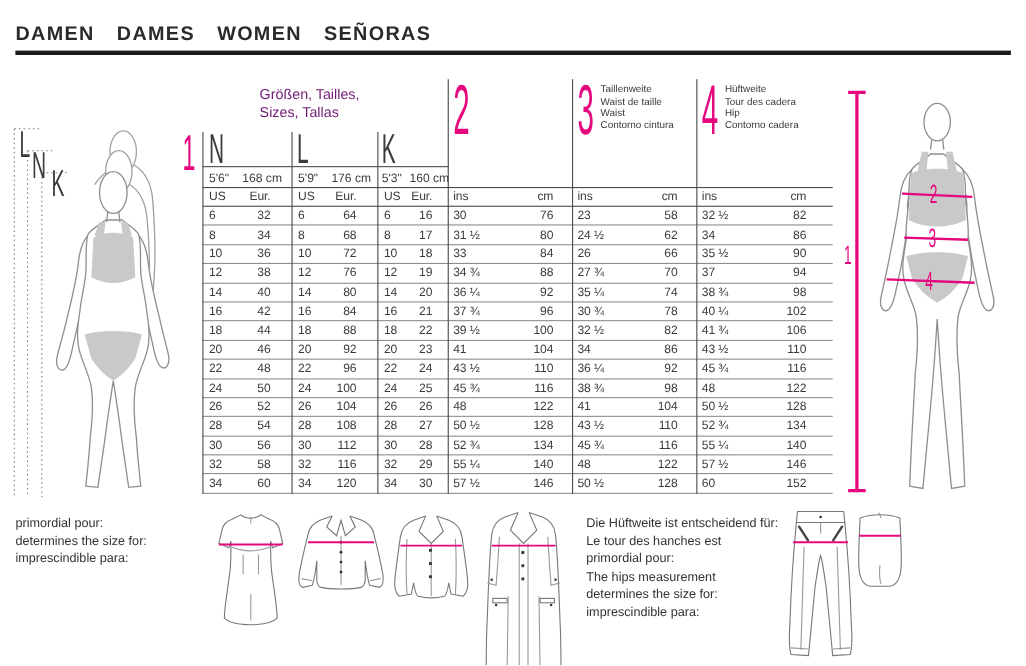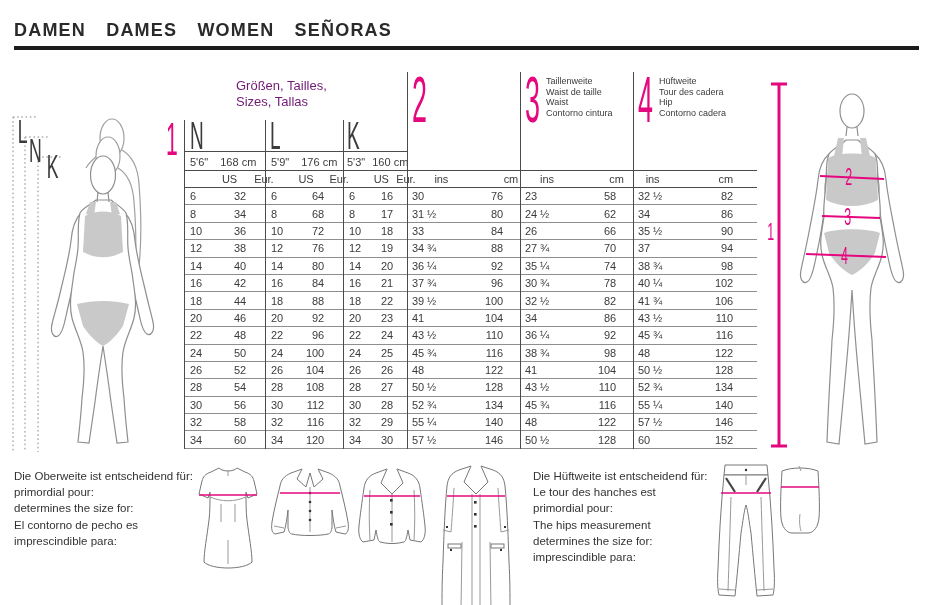--- a/index.html
+++ b/index.html
@@ -18,21 +18,21 @@
   .grp1{left:166px;top:122px;font-size:46px;transform:scaleX(0.46);}
   .letter{top:122px;font-size:38px;color:#3b3b3b;transform:scaleX(0.5);}
   .mnum{font-size:64px;transform:scaleX(0.42);position:absolute;left:5px;top:2px;}
   
   .hgt{top:153px;height:17px;display:flex;align-items:center;font-size:11px;gap:12px;
        box-sizing:border-box;padding-left:6px;white-space:nowrap;}
   .mgroup{top:74px;height:76px;}
   .mlabels{position:absolute;left:26px;top:2px;font-size:9px;line-height:10.6px;color:#3b3b3b;}
   
   .unit-row,.trow{display:flex;box-sizing:border-box;}
-  .unit-row{left:184px;top:171px;width:573px;height:16px;font-size:11px;padding-left:32px;}
+  .unit-row{left:184px;top:171px;width:573px;height:16px;font-size:11px;}
   .tbody{left:184px;top:188px;width:573px;}
   .trow{height:17.4px;border-bottom:1px solid #8e8e8e;}
   .cell{display:flex;align-items:center;box-sizing:border-box;font-size:11px;
         letter-spacing:-0.1px;white-space:nowrap;}
   .c0{width:40px;padding-left:6px;}
   .c1{width:41px;justify-content:flex-end;padding-right:19px;}
   .c2{width:40px;padding-left:6px;}
   .c3{width:38px;justify-content:flex-end;padding-right:19px;}
   .c4{width:34px;padding-left:6px;}
   .c5{width:30px;justify-content:flex-end;padding-right:14px;}
@@ -395,24 +395,22 @@
     </g>
     <g transform="scale(0.52,1)" fill="#e5077e" font-size="24" font-family="Liberation Sans, sans-serif">
       <text x="10" y="170">1</text>
       <text x="160" y="115">2</text>
       <text x="158" y="155">3</text>
       <text x="152" y="194">4</text>
     </g>
   </svg>
 
   <div class="abs note" style="left:14px;top:468px">
-      <div>Die Oberweite ist entscheidend für:</div>
       <div>primordial pour:</div>
       <div>determines the size for:</div>
-      <div>El contorno de pecho es</div>
       <div>imprescindible para:</div>
     </div>
   <div class="abs note" style="left:533px;top:468px">
       <div>Die Hüftweite ist entscheidend für:</div>
       <div>Le tour des hanches est</div>
       <div>primordial pour:</div>
       <div>The hips measurement</div>
       <div>determines the size for:</div>
       <div>imprescindible para:</div>
     </div>

